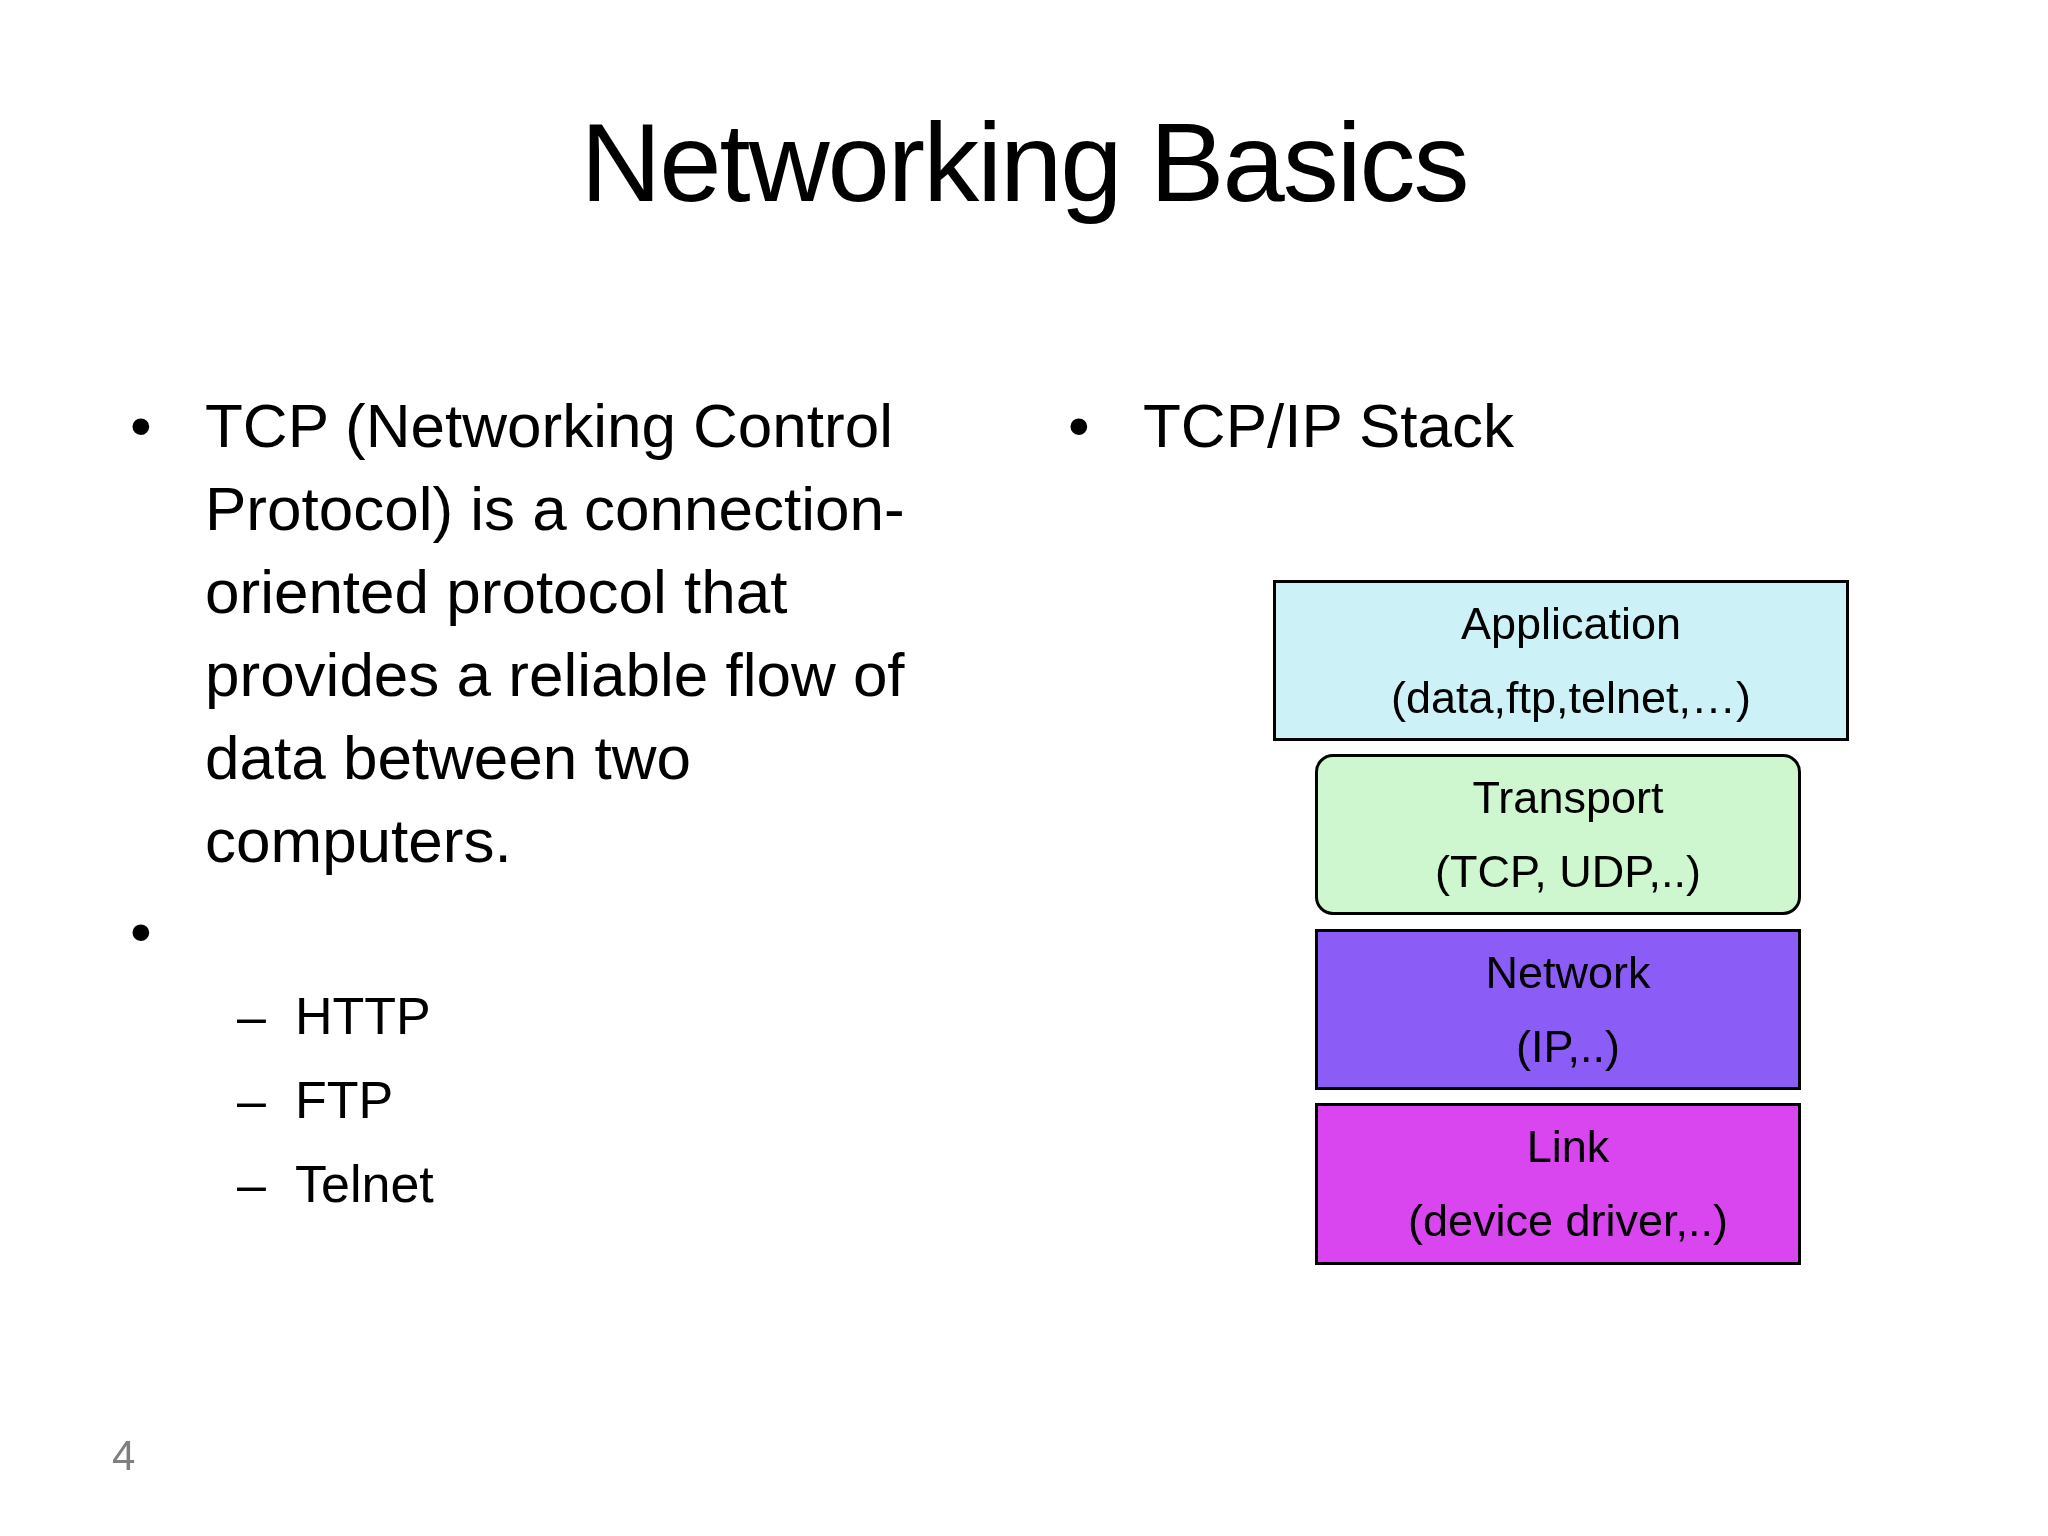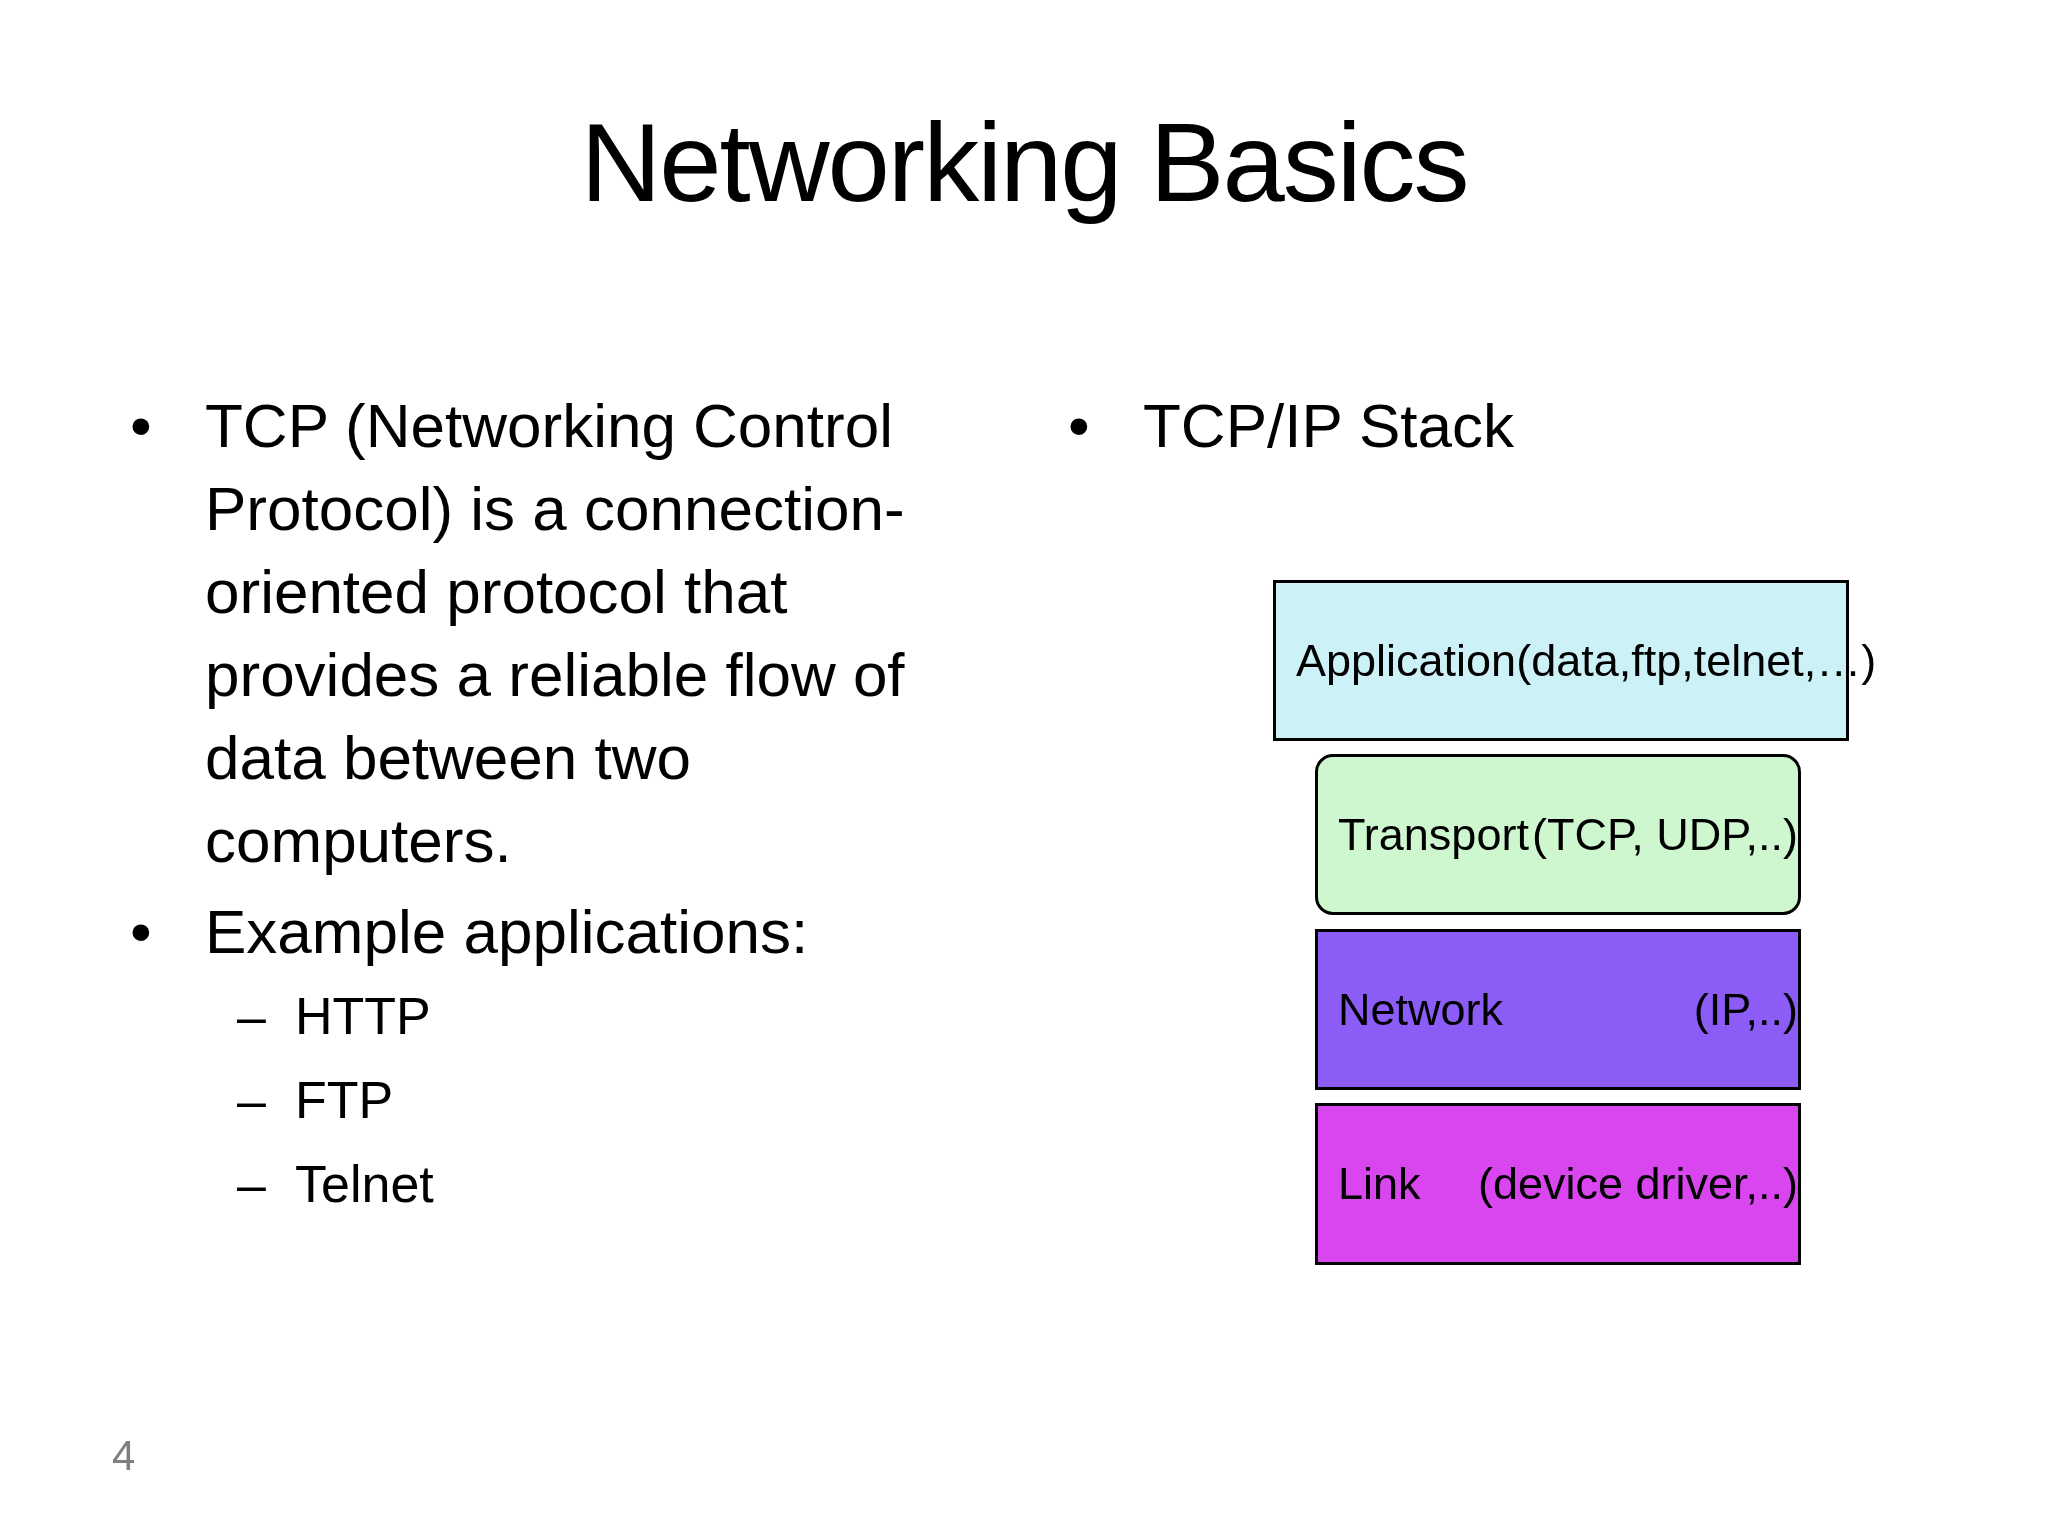--- a/index.html
+++ b/index.html
@@ -64,22 +64,22 @@
   .right-bullet .marker {
     flex: 0 0 103px;
     box-sizing: border-box;
     padding-left: 28px;
   }
   .layer {
     position: absolute;
     box-sizing: border-box;
     border: 3px solid #000000;
     display: flex;
-    flex-direction: row;
-    justify-content: space-between;
+    flex-direction: column;
+    justify-content: center;
     align-items: center;
     text-align: center;
     font-size: 45px;
     line-height: 74px;
     padding-left: 20px;
   }
   .layer-app      { left: 1273px; top: 580px;  width: 576px; height: 161px; }
   .layer-transport{ left: 1315px; top: 754px;  width: 486px; height: 161px; }
   .layer-network  { left: 1315px; top: 929px;  width: 486px; height: 161px; }
   .layer-link     { left: 1315px; top: 1103px; width: 486px; height: 162px; }
@@ -105,21 +105,20 @@
       <span class="btext">TCP (Networking Control
 Protocol) is a connection-
 oriented protocol that
 provides a reliable flow of
 data between two
 computers.</span>
     </div>
 
     <div class="bullet second">
       <span class="marker">•</span>
-      <span class="btext">Example applications:</span>
     </div>
 
     <div class="sub-bullet first">
       <span class="marker">–</span>
       <span class="btext">HTTP</span>
     </div>
 
     <div class="sub-bullet">
       <span class="marker">–</span>
       <span class="btext">FTP</span>

